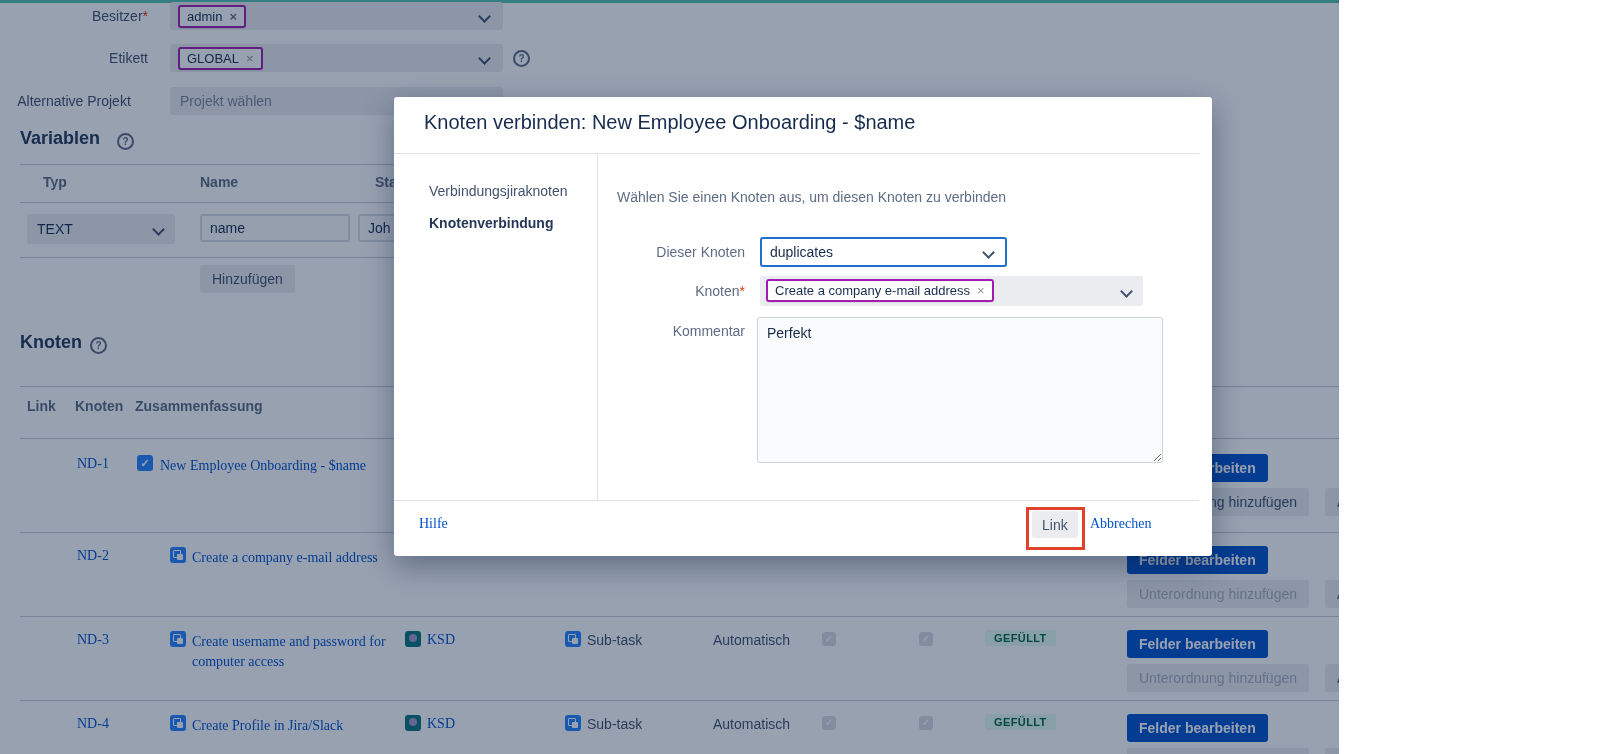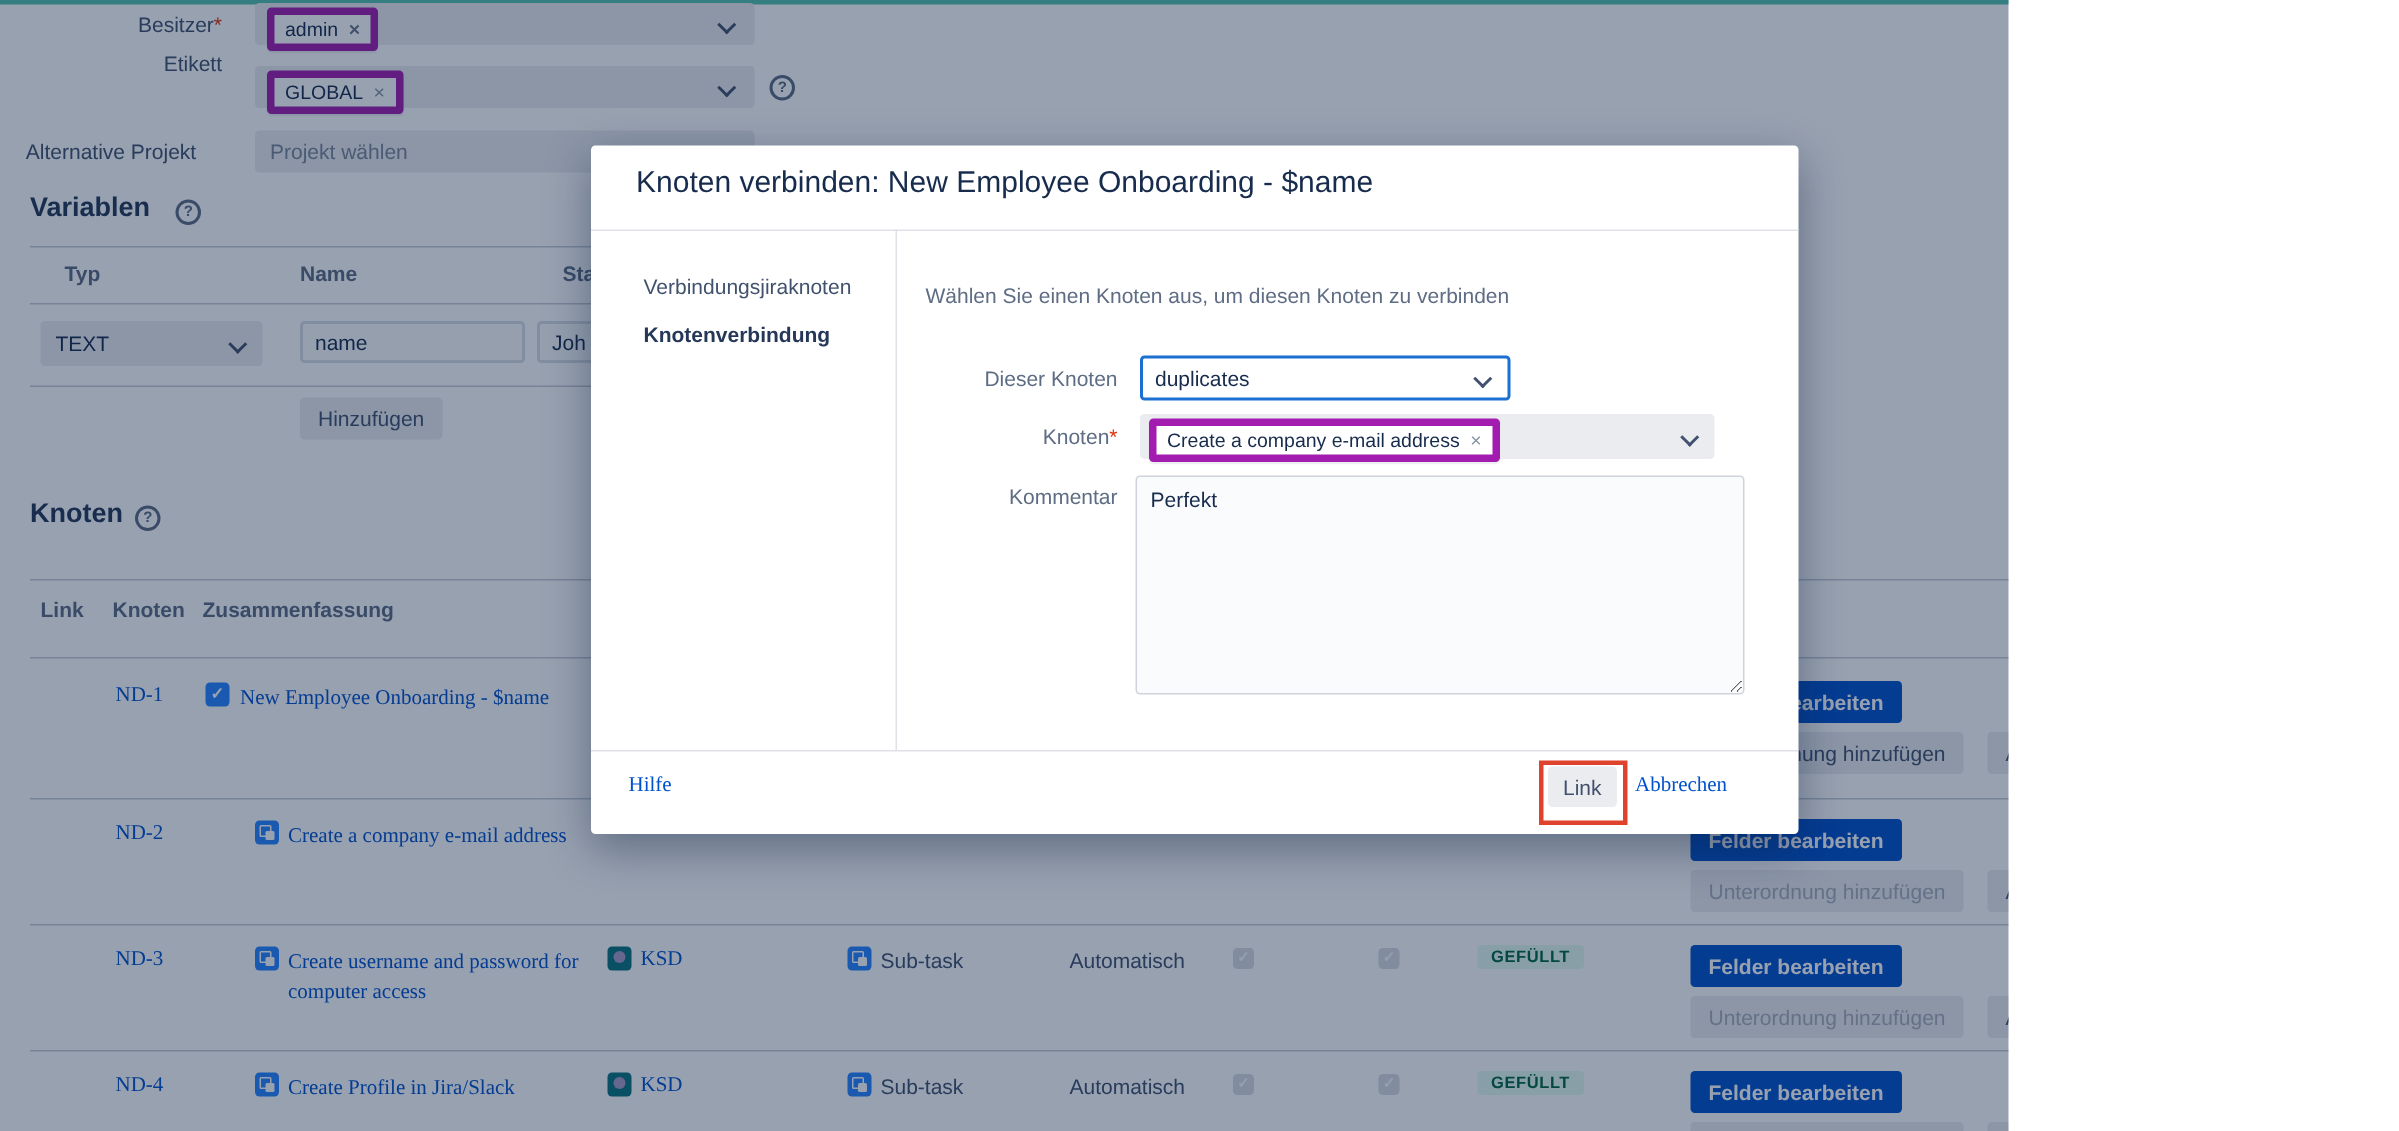--- a/index.html
+++ b/index.html
@@ -2,21 +2,21 @@
 <html style="--primary: #0052CC; --link-blue: #0052CC; --icon-blue: #2684FF; --focus-blue: #1D6FD2; --accent-teal: #54C1AE; --field-bg: #EBECF0; --divider: #C6CCD4; --text-mid: #42526E; --text-soft: #5E6C84; --text-placeholder: #7A869A; --disabled-text: #A5ADBA; --badge-bg: #E3FCEF; --badge-text: #006644; --required-red: #DE350B; --annotation-red: #E0432D;"><head>
 <meta charset="utf-8">
 <style>
   html,body{margin:0;padding:0;background:#fff;}
   #screen{position:relative;width:1339px;height:754px;overflow:hidden;
     font-family:"Liberation Sans",sans-serif;font-size:14px;color:#172B4D;background:#FFFFFF;}
   .topbar{position:absolute;left:0;top:0;width:1599px;height:3px;background:var(--accent-teal);}
   .lbl{position:absolute;text-align:right;color:var(--text-mid);}
   .req{color:var(--required-red);}
   .fld{position:absolute;background:var(--field-bg);border-radius:3px;}
-  .tag{position:absolute;background:#fff;border:5px solid #a21caf;border-radius:3px;
+  .tag{position:absolute;background:#fff;border:2px solid #a21caf;border-radius:3px;
     padding:2px 7px;font-size:13px;color:#172B4D;white-space:nowrap;box-shadow:0 1px 1px rgba(9,30,66,.08);}
   .tag .x{color:#6B778C;margin-left:7px;font-weight:700;}
   .tag .x.lite{font-weight:400;color:#8993A4;}
   .placeholder{color:var(--text-placeholder);}
   .chev{position:absolute;width:7px;height:7px;border-right:2px solid #42526E;
     border-bottom:2px solid #42526E;transform:rotate(45deg);}
   .help{position:absolute;width:13px;height:13px;border:2px solid #5E6C84;border-radius:50%;
     color:#5E6C84;font-size:10px;font-weight:700;text-align:center;line-height:13px;}
   .h2{position:absolute;font-size:18px;font-weight:700;color:#253858;}
   .hr{position:absolute;height:1px;background:var(--divider);}
@@ -40,21 +40,21 @@
   .ic-av{position:absolute;width:16px;height:16px;border-radius:3px;background:#0A747E;overflow:hidden;}
   .ic-av::after{content:"";position:absolute;left:4px;top:3px;width:8px;height:8px;border-radius:50%;
     background:#A99BC6;}
   .cb{position:absolute;width:14px;height:14px;background:#D8DCE2;border-radius:3px;color:#FBFCFD;
     font-size:10px;font-weight:700;line-height:14px;text-align:center;}
   .loz{position:absolute;background:var(--badge-bg);color:var(--badge-text);font-size:11px;
     font-weight:700;letter-spacing:.4px;padding:2px 9px;border-radius:3px;}
   .summary{position:absolute;line-height:20px;}
   .blanket{position:absolute;left:0;top:0;width:1599px;height:754px;background:rgba(9,30,66,0.42);z-index:5;}
   .modal{position:absolute;left:394px;top:97px;width:805px;height:459px;background:#fff;border-radius:3px;
-    box-shadow:0 10px 30px rgba(9,30,66,.40);z-index:10;}
+    box-shadow:0 10px 30px rgba(9,30,66,.40);z-index:10;padding-left:13px;}
   .m-title{position:absolute;left:30px;top:14px;font-size:20px;font-weight:500;color:#172B4D;}
   .m-nav{position:absolute;left:35px;color:var(--text-mid);}
   .m-nav.sel2{font-weight:700;color:#253858;}
   .m-intro{position:absolute;left:223px;top:92px;color:var(--text-soft);}
   .m-lbl{position:absolute;left:203px;width:148px;text-align:right;color:var(--text-soft);}
   .m-select{position:absolute;left:366px;top:140px;width:247px;height:30px;background:#fff;
     border:2px solid var(--focus-blue);border-radius:3px;box-sizing:border-box;line-height:26px;
     padding-left:8px;color:#172B4D;}
   .m-field{position:absolute;left:366px;top:179px;width:383px;height:30px;background:var(--field-bg);border-radius:3px;}
   .ta{position:absolute;left:363px;top:220px;width:406px;height:146px;background:#FAFBFC;
@@ -69,21 +69,21 @@
 
   <div class="bg">
     <div class="topbar"></div>
 
     <div class="lbl" style="left:0;top:8px;width:148px;"><span>Besitzer</span><span class="req">*</span></div>
     <div class="fld" style="left:170px;top:2px;width:333px;height:28px;">
       <span class="tag" style="left:8px;top:3px;"><span>admin</span><span class="x">×</span></span>
       <span class="chev" style="right:14px;top:10px;"></span>
     </div>
 
-    <div class="lbl" style="left:0;top:34px;width:148px;">Etikett</div>
+    <div class="lbl" style="left:0;top:50px;width:148px;">Etikett</div>
     <div class="fld" style="left:170px;top:44px;width:333px;height:28px;">
       <span class="tag" style="left:8px;top:3px;"><span>GLOBAL</span><span class="x lite">×</span></span>
       <span class="chev" style="right:14px;top:10px;"></span>
     </div>
     <span class="help" style="left:513px;top:50px;">?</span>
 
     <div class="lbl" style="left:0;top:93px;width:148px;text-align:center;">Alternative Projekt</div>
     <div class="fld" style="left:170px;top:87px;width:333px;height:28px;">
       <span class="placeholder" style="position:absolute;left:10px;top:6px;">Projekt wählen</span>
       <span class="chev" style="right:14px;top:10px;"></span>

